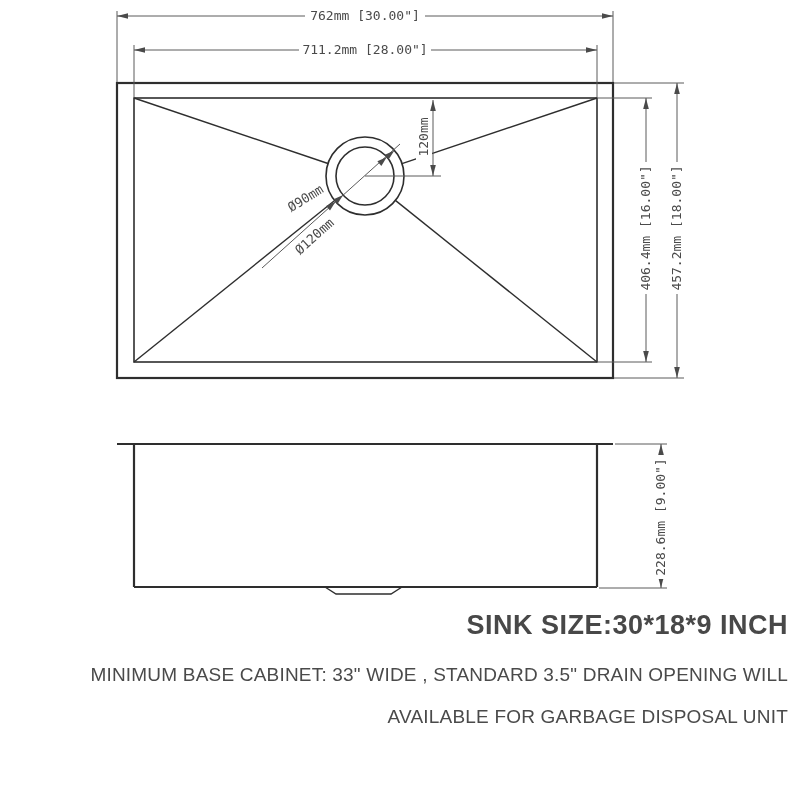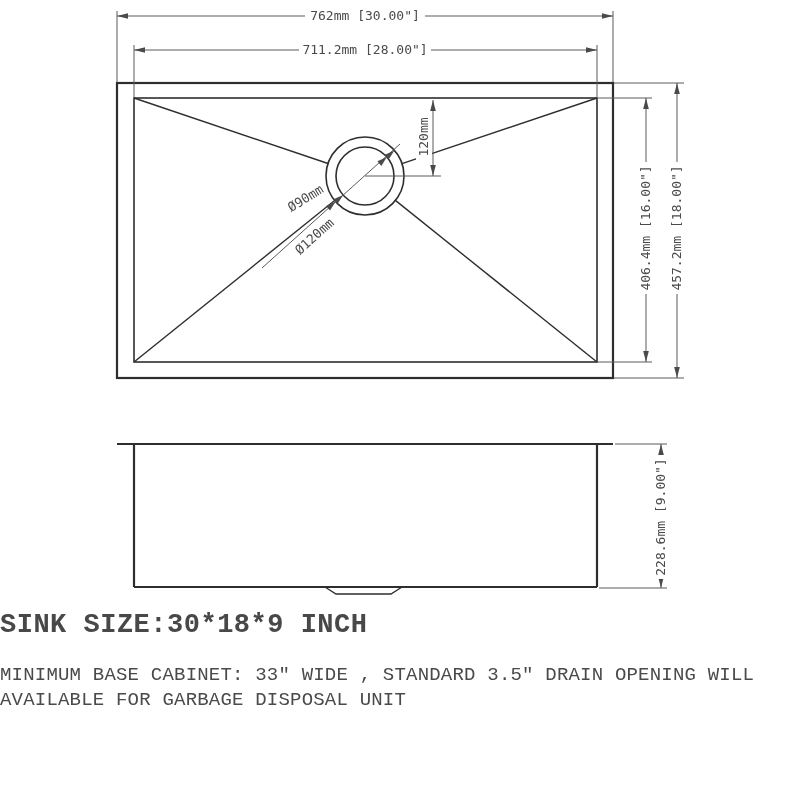--- a/index.html
+++ b/index.html
@@ -1,23 +1,23 @@
 <!DOCTYPE html>
 <html><head>
 <meta charset="utf-8">
 <style>
   html,body{margin:0;padding:0;background:#ffffff;}
   #stage{position:relative;width:800px;height:800px;background:#ffffff;overflow:hidden;
          font-family:"Liberation Sans",sans-serif;}
   #drawing{position:absolute;left:0;top:0;}
-  .caption{position:absolute;left:0;width:788px;text-align:left;color:#4a4a4a;
-           font-family:Liberation Mono, monospace;white-space:nowrap;}
+  .caption{position:absolute;left:0;width:788px;text-align:right;color:#4a4a4a;
+           font-family:Liberation Sans, sans-serif;white-space:nowrap;}
   .caption.title{top:610px;font-size:27px;font-weight:700;letter-spacing:0.5px;color:#484848;}
   .caption.sub1{top:664px;font-size:19px;letter-spacing:0.2px;}
-  .caption.sub2{top:689px;font-size:19px;letter-spacing:0.2px;}
+  .caption.sub2{top:706px;font-size:19px;letter-spacing:0.2px;}
   
   .geo{stroke:#2e2e2e;fill:none;}
   .geo.heavy{stroke-width:2.2;}
   .geo.mid{stroke-width:1.6;}
   .geo.lite{stroke-width:1.4;}
   .dim{stroke:#5a5a5a;stroke-width:1;fill:none;}
   .arrow{fill:#4a4a4a;stroke:none;}
   .dimtxt{font-family:"DejaVu Sans Mono",monospace;font-size:13px;fill:#4a4a4a;}
   .mask{fill:#ffffff;stroke:none;}
 </style>

